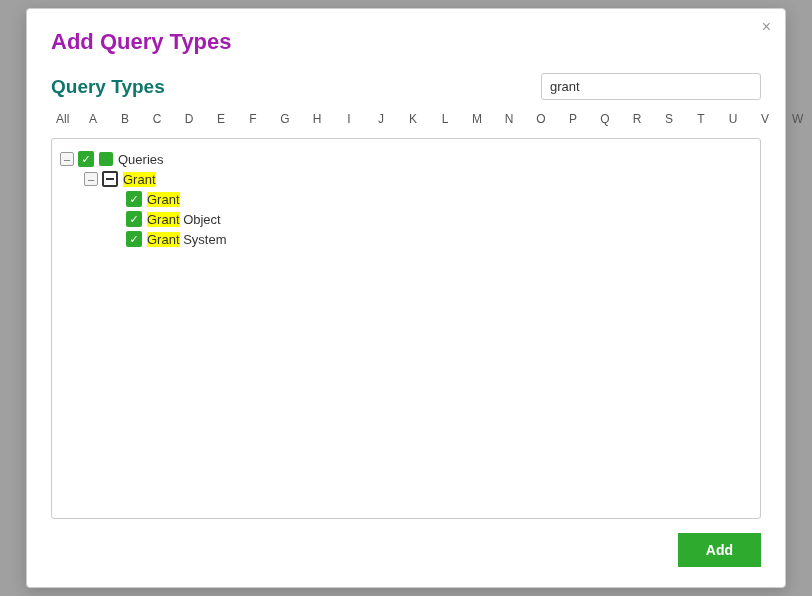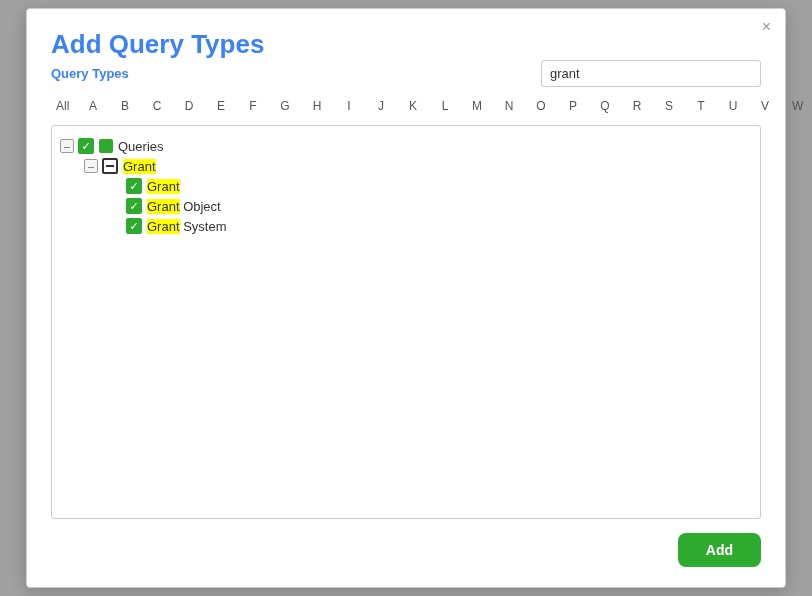--- a/index.html
+++ b/index.html
@@ -44,34 +44,35 @@
       right: 14px;
       font-size: 16px;
       color: #999;
       cursor: pointer;
       background: none;
       border: none;
       line-height: 1;
     }
 
     .modal-title {
-      font-size: 26px;
+      font-size: 22px;
       font-weight: bold;
-      color: #3b82f6;
+      color: #a21caf;
+      margin-bottom: 18px;
     }
 
     .filter-row {
       display: flex;
       align-items: center;
       margin-bottom: 10px;
     }
 
     .filter-label {
-      font-size: 13px;
-      color: #3b82f6;
+      font-size: 19px;
+      color: #0f766e;
       font-weight: bold;
       margin-right: auto;
     }
 
     .filter-input {
       border: 1px solid #ccc;
       border-radius: 3px;
       padding: 5px 8px;
       font-size: 13px;
       width: 220px;
@@ -200,21 +201,21 @@
     .footer-row {
       display: flex;
       justify-content: flex-end;
       margin-top: 14px;
     }
 
     .add-btn {
       background: #2eaa2e;
       color: #fff;
       border: none;
-      border-radius: 8px;
+      border-radius: 0;
       padding: 9px 28px;
       font-size: 14px;
       font-weight: bold;
       cursor: pointer;
     }
   </style>
 </head>
 <body>
 
 <div class="modal-overlay">

